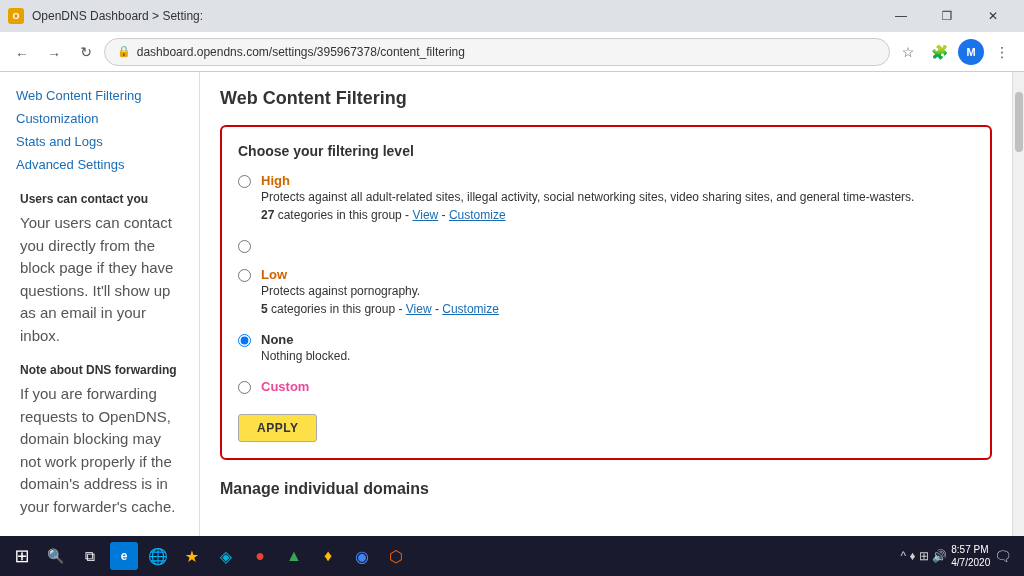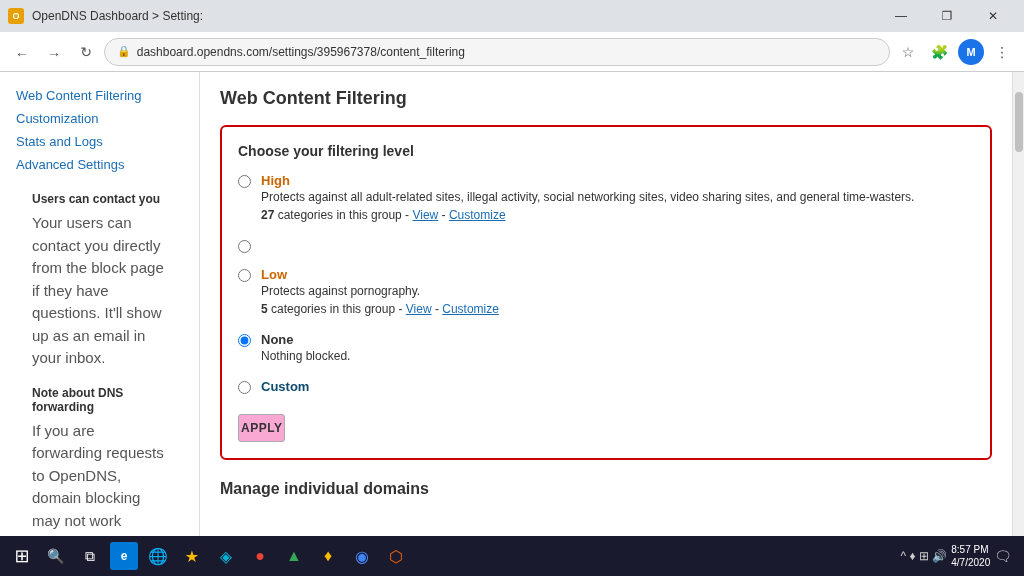--- a/index.html
+++ b/index.html
@@ -103,21 +103,21 @@
       font-weight: bold;
     }
 
     .sidebar-item.link {
       color: #1a6db5;
       text-decoration: none;
     }
 
     .sidebar-section {
       margin-top: 16px;
-      padding: 0 32px;
+      padding: 0 20px;
     }
 
     .sidebar-section h4 {
       font-size: 12px;
       font-weight: bold;
       color: #333;
       margin-bottom: 6px;
     }
 
     .sidebar-section p {
@@ -177,42 +177,42 @@
 
     .filter-option-label {
       font-weight: bold;
       font-size: 13px;
     }
 
     .filter-option-label.high { color: #cc6600; }
     .filter-option-label.moderate { color: #cc6600; }
     .filter-option-label.low { color: #cc6600; }
     .filter-option-label.none { color: #333; }
-    .filter-option-label.custom { color: #0c4a6e; }
+    .filter-option-label.custom { color: #ec4899; }
 
     .filter-option-desc {
       font-size: 12px;
       color: #333;
       line-height: 1.5;
     }
 
     .filter-option-desc .count {
       font-weight: bold;
     }
 
     .filter-option-desc a {
       color: #1a6db5;
       text-decoration: underline;
       cursor: pointer;
     }
 
     .apply-btn {
       margin-top: 6px;
-      padding: 6px 2px;
-      background: #f9a8d4;
+      padding: 6px 18px;
+      background: #fde047;
       border: 1px solid #aaa;
       border-radius: 3px;
       font-size: 12px;
       font-weight: bold;
       cursor: pointer;
       color: #333;
       text-transform: uppercase;
       letter-spacing: 0.5px;
     }
 

